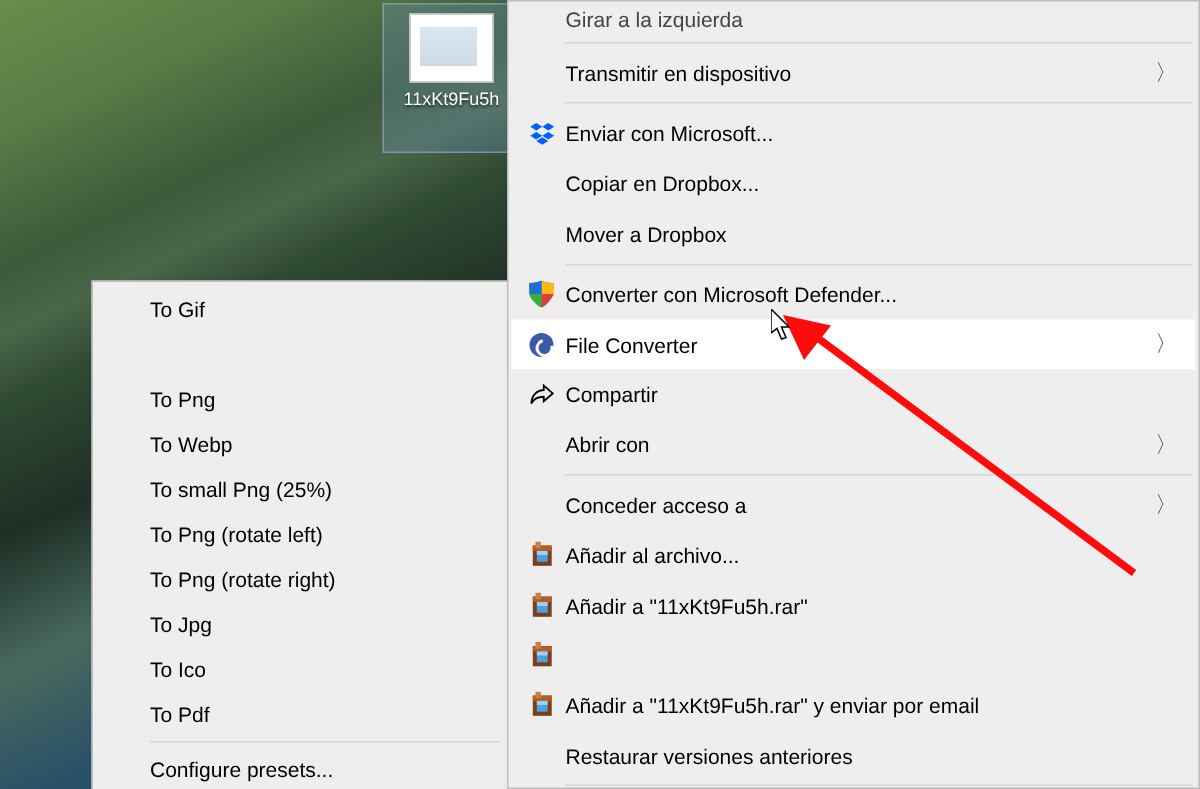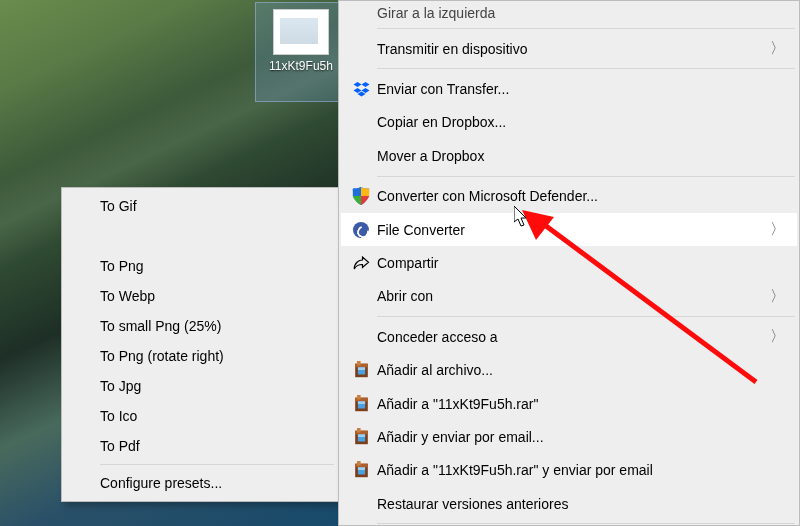--- a/index.html
+++ b/index.html
@@ -84,20 +84,24 @@
     <div class="menu-item">
         <span class="icon-slot"></span>
         <span class="txt">To Webp</span>
       </div>
     <div class="menu-item">
         <span class="icon-slot"></span>
         <span class="txt">To small Png (25%)</span>
       </div>
     <div class="menu-item">
         <span class="icon-slot"></span>
+        <span class="txt">To Png (rotate left)</span>
+      </div>
+    <div class="menu-item">
+        <span class="icon-slot"></span>
         <span class="txt">To Png (rotate right)</span>
       </div>
     <div class="menu-item">
         <span class="icon-slot"></span>
         <span class="txt">To Jpg</span>
       </div>
     <div class="menu-item">
         <span class="icon-slot"></span>
         <span class="txt">To Ico</span>
       </div>
@@ -124,21 +128,21 @@
         <span class="txt">Transmitir en dispositivo</span>
         <span class="chevron">〉</span>
       </div>
     <div class="sep"></div>
     <div class="menu-item">
       <span class="icon-slot">
         <svg class="ic-dropbox" viewBox="0 0 32 32">
             <path fill="#0061ff" d="M8 2 16 7 8 12 0 7zM24 2 32 7 24 12 16 7zM8 14 16 19 8 24 0 19zM24 14 32 19 24 24 16 19zM16 21 24 26 16 31 8 26z"></path>
           </svg>
       </span>
-      <span class="txt">Enviar con Transfer...</span>
+      <span class="txt">Enviar con Microsoft...</span>
         <span class="chevron"></span>
     </div>
     <div class="menu-item">
         <span class="icon-slot"></span>
         <span class="txt">Copiar en Dropbox...</span>
         <span class="chevron"></span>
       </div>
     <div class="menu-item">
         <span class="icon-slot"></span>
         <span class="txt">Mover a Dropbox</span>
@@ -216,21 +220,20 @@
     <div class="menu-item">
       <span class="icon-slot">
           <svg class="ic-rar" viewBox="0 0 18 20">
             <rect x="2" y="3" width="14" height="15" fill="#7a3e1a"></rect>
             <rect x="2" y="3" width="14" height="4" fill="#b05e2a"></rect>
             <rect x="5" y="7" width="8" height="8" fill="#4aa0e0"></rect>
             <rect x="5" y="7" width="8" height="3" fill="#9ecff0"></rect>
             <rect x="4" y="0" width="4" height="5" fill="#c97f3d"></rect>
           </svg>
         </span>
-      <span class="txt">Añadir y enviar por email...</span>
         <span class="chevron"></span>
     </div>
     <div class="menu-item">
       <span class="icon-slot">
           <svg class="ic-rar" viewBox="0 0 18 20">
             <rect x="2" y="3" width="14" height="15" fill="#7a3e1a"></rect>
             <rect x="2" y="3" width="14" height="4" fill="#b05e2a"></rect>
             <rect x="5" y="7" width="8" height="8" fill="#4aa0e0"></rect>
             <rect x="5" y="7" width="8" height="3" fill="#9ecff0"></rect>
             <rect x="4" y="0" width="4" height="5" fill="#c97f3d"></rect>

